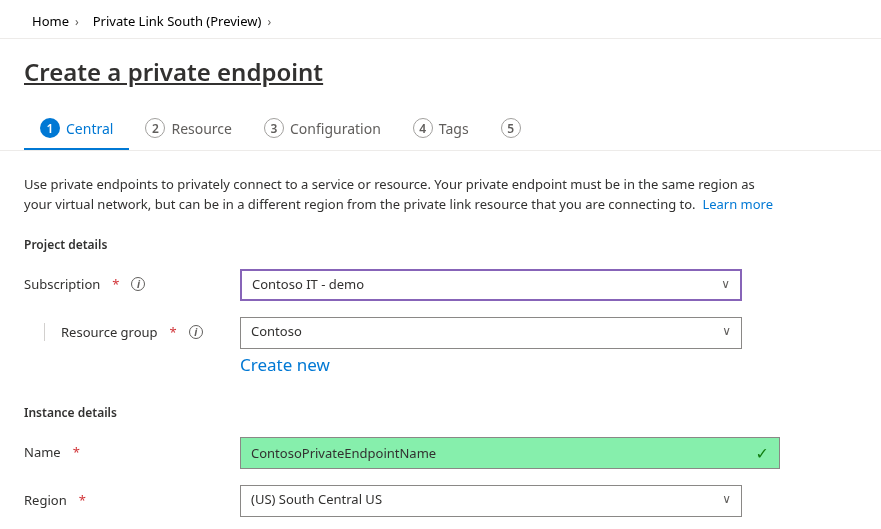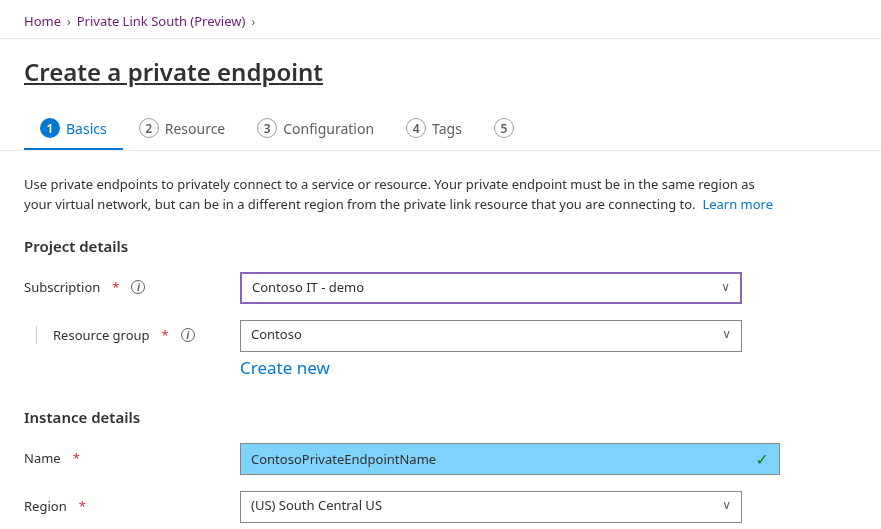--- a/index.html
+++ b/index.html
@@ -20,23 +20,24 @@
       color: #0078d4;
       border-bottom: 1px solid #edebe9;
     }
 
     .breadcrumb-separator {
       color: #605e5c;
       font-size: 12px;
     }
 
     .breadcrumb-item {
-      color: #701a75;
+      color: #000000;
       cursor: pointer;
       text-decoration: none;
+      margin-left: 8px;
     }
 
     .page-header {
       padding: 16px 24px 0;
       text-decoration: underline;
     }
 
     .page-title {
       font-size: 24px;
       font-weight: 600;
@@ -103,21 +104,21 @@
       margin-bottom: 22px;
     }
 
     .learn-more-link {
       color: #0078d4;
       cursor: pointer;
       text-decoration: none;
     }
 
     .section-title {
-      font-size: 15px;
+      font-size: 12px;
       font-weight: 600;
       color: #323130;
       margin-bottom: 16px;
     }
 
     .form-section {
       margin-bottom: 28px;
     }
 
     .form-row {
@@ -158,21 +159,21 @@
       font-size: 10px;
       cursor: pointer;
       font-style: italic;
       font-weight: bold;
       line-height: 1;
     }
 
     .resource-group-indent {
       display: flex;
       flex-direction: column;
-      margin-left: 12px;
+      margin-left: 20px;
       border-left: 1px solid #d2d0ce;
       padding-left: 16px;
     }
 
     .select-field {
       display: flex;
       align-items: flex-start;
       justify-content: space-between;
       width: 502px;
       min-height: 32px;
@@ -203,21 +204,21 @@
     }
 
     .text-input-field {
       display: flex;
       align-items: center;
       justify-content: space-between;
       width: 540px;
       min-height: 32px;
       border: 1px solid #8a8886;
       padding: 4px 10px;
-      background: #7dd3fc;
+      background: #86efac;
       font-size: 13px;
       color: #323130;
     }
 
     .text-input-field .check-icon {
       color: #107c10;
       font-size: 16px;
     }
 
     .form-field-container {
@@ -235,21 +236,21 @@
   <span class="breadcrumb-separator">›</span>
 </div>
 
 <div class="page-header">
   <h1 class="page-title">Create a private endpoint</h1>
 </div>
 
 <div class="tabs-container">
   <div class="tab active">
     <span class="tab-number">1</span>
-    <span>Basics</span>
+    <span>Central</span>
   </div>
   <div class="tab">
     <span class="tab-number">2</span>
     <span>Resource</span>
   </div>
   <div class="tab">
     <span class="tab-number">3</span>
     <span>Configuration</span>
   </div>
   <div class="tab">

